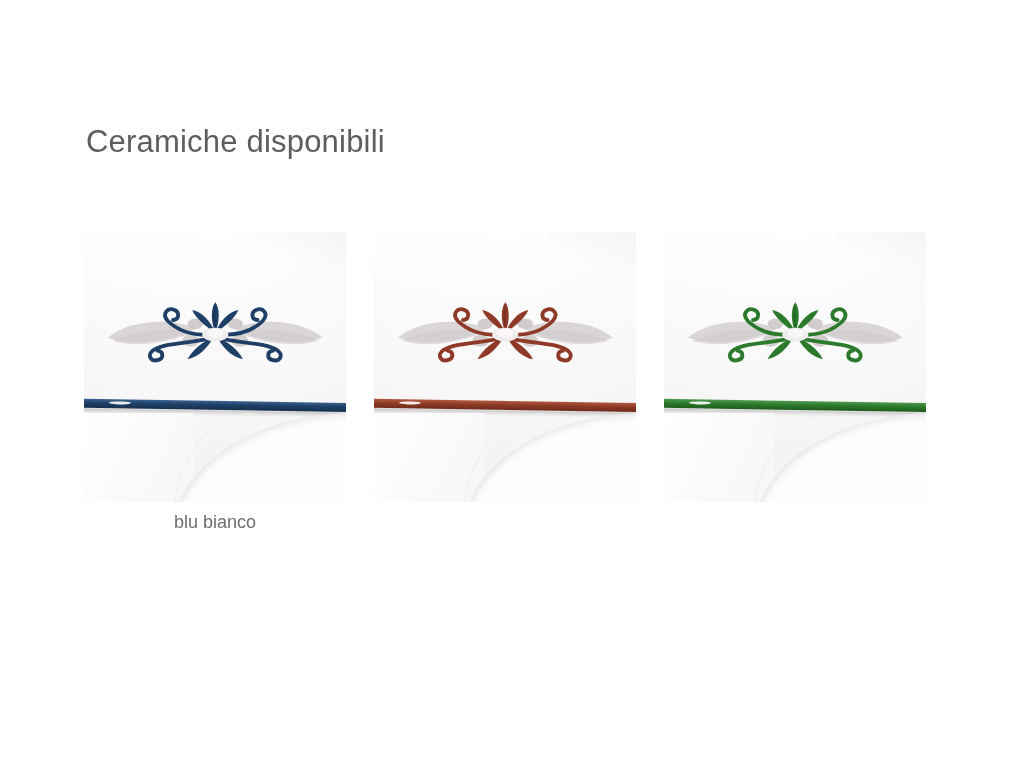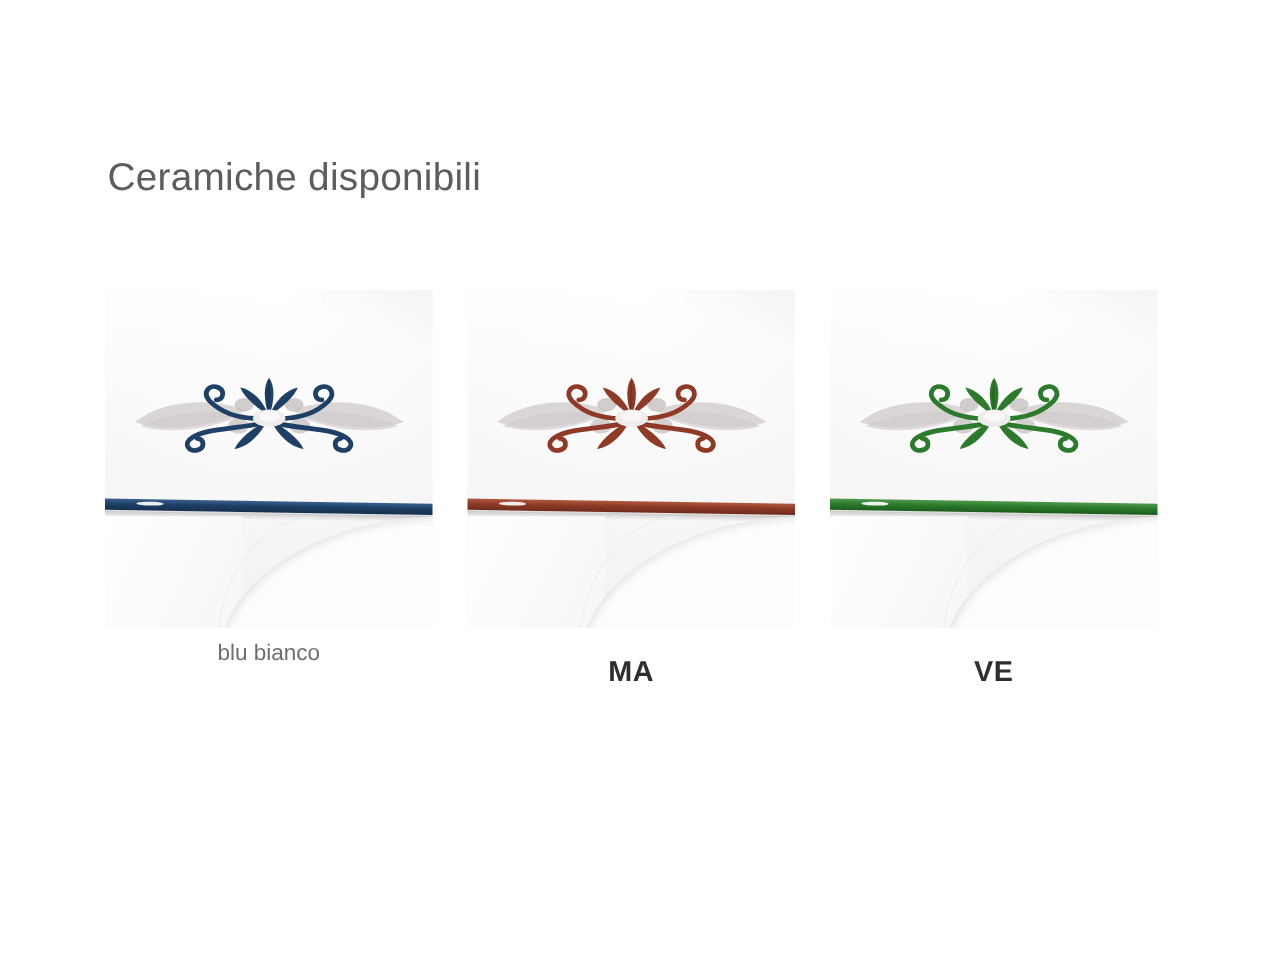--- a/index.html
+++ b/index.html
@@ -277,21 +277,20 @@
           </svg>
         </div>
 
         <div class="rim" style="background:linear-gradient(180deg,#b05a40 0%,#8e3a26 45%,#6e2b1b 100%);"></div>
         <div class="rim-shadow"></div>
         <div class="plate-lower-left"></div>
         <div class="bowl"></div>
         <div class="bowl-edge"></div>
       </div>
 
-      <div class="caption-code">MA</div>
     </div>
 
     <div class="swatch">
       <div class="photo">
         <div class="plate-bg"></div>
         <div class="plate-sheen"></div>
         <div class="plate-corner"></div>
 
         <div class="motif">
           <svg viewBox="0 0 300 100" preserveAspectRatio="xMidYMid meet">
@@ -328,17 +327,16 @@
           </svg>
         </div>
 
         <div class="rim" style="background:linear-gradient(180deg,#4f9a4f 0%,#2c7a2c 45%,#1d5c1d 100%);"></div>
         <div class="rim-shadow"></div>
         <div class="plate-lower-left"></div>
         <div class="bowl"></div>
         <div class="bowl-edge"></div>
       </div>
 
-      <div class="caption-code">VE</div>
     </div>
 
   </div>
 </div>
 
 </body></html>

